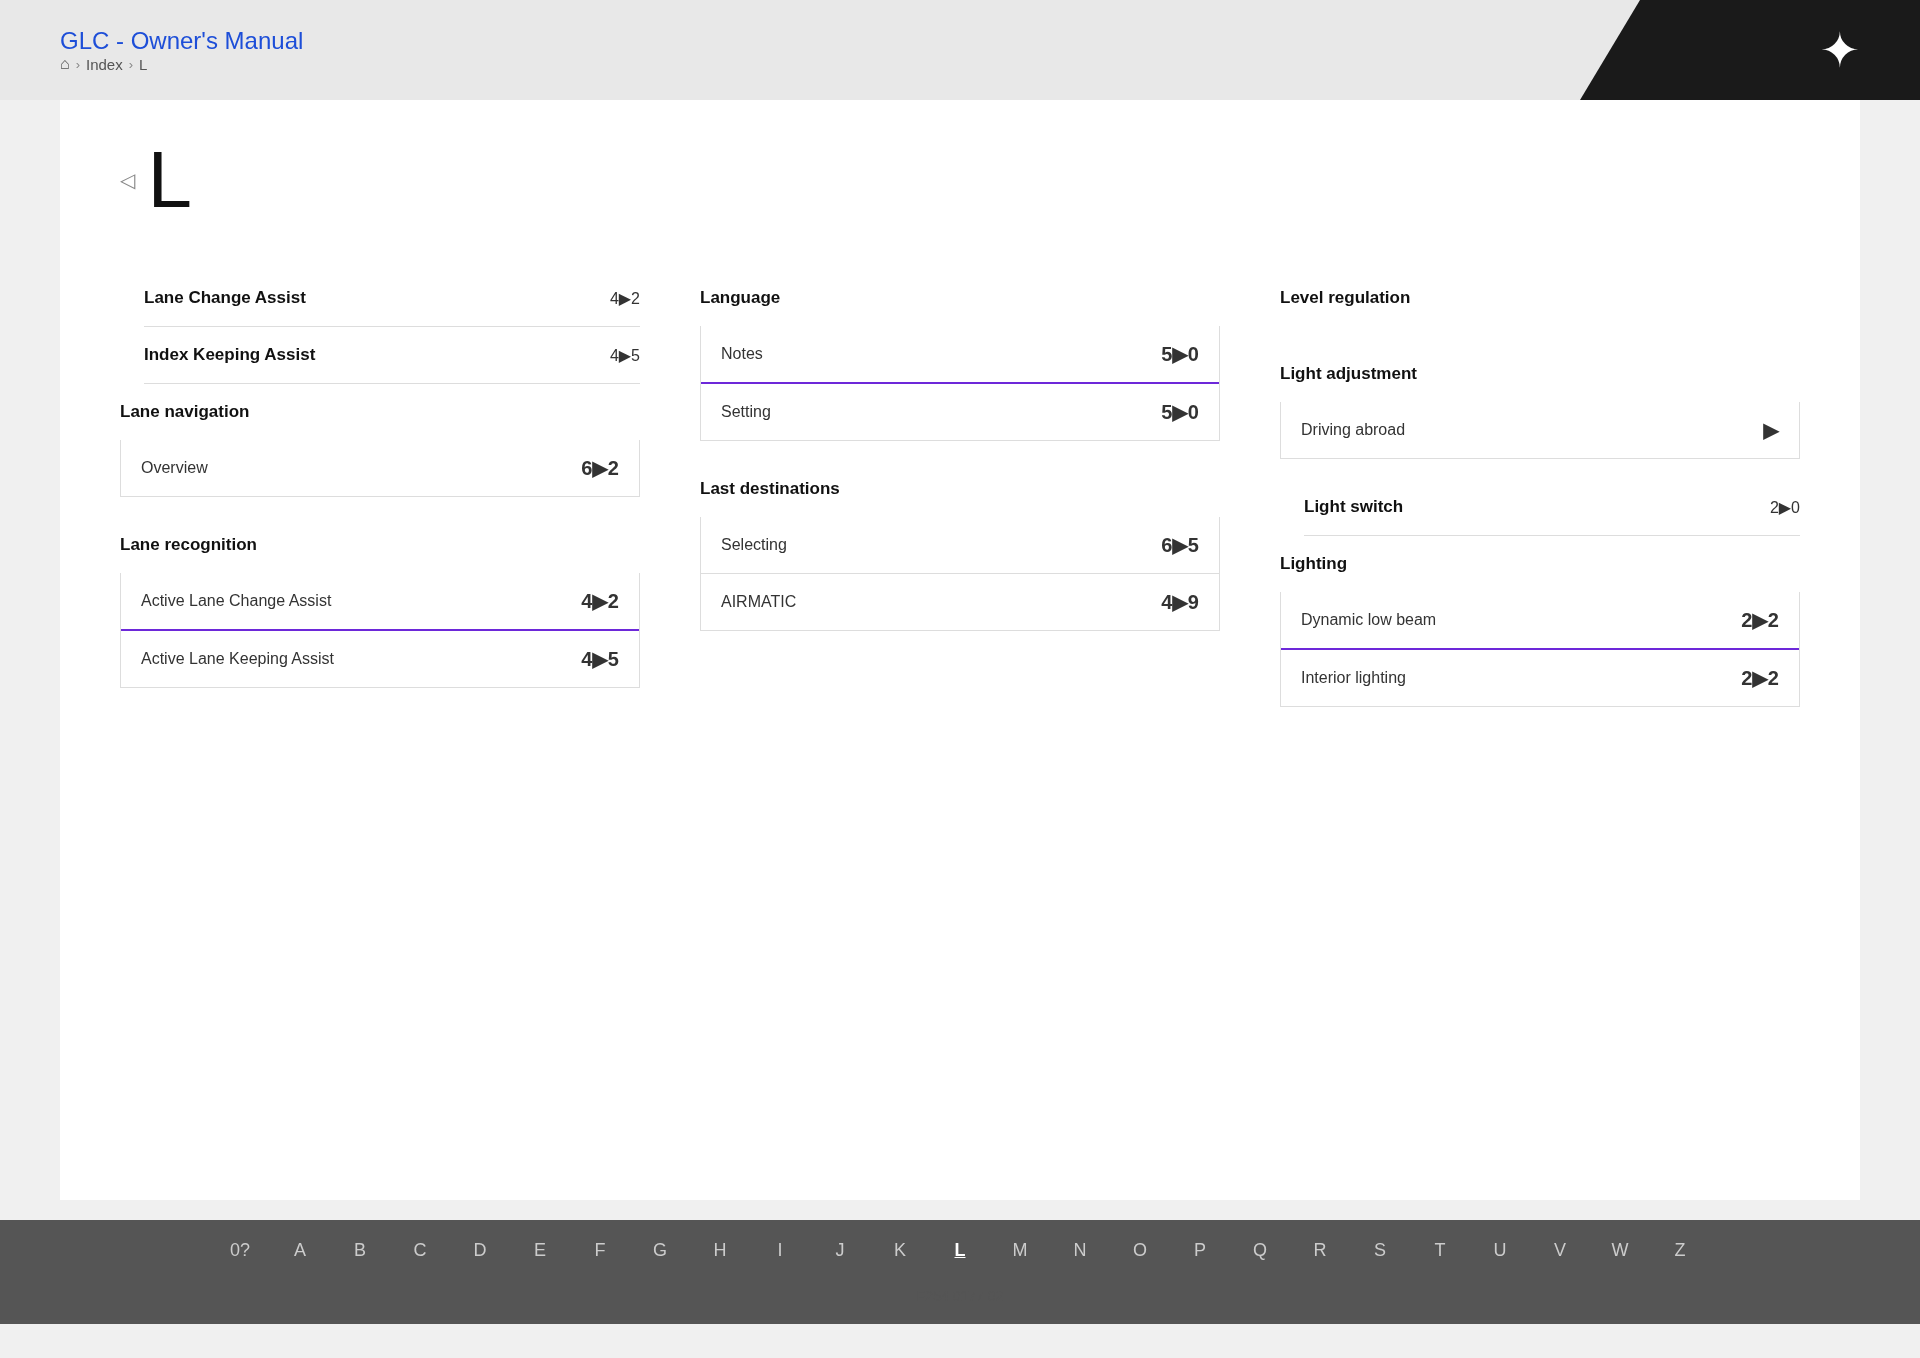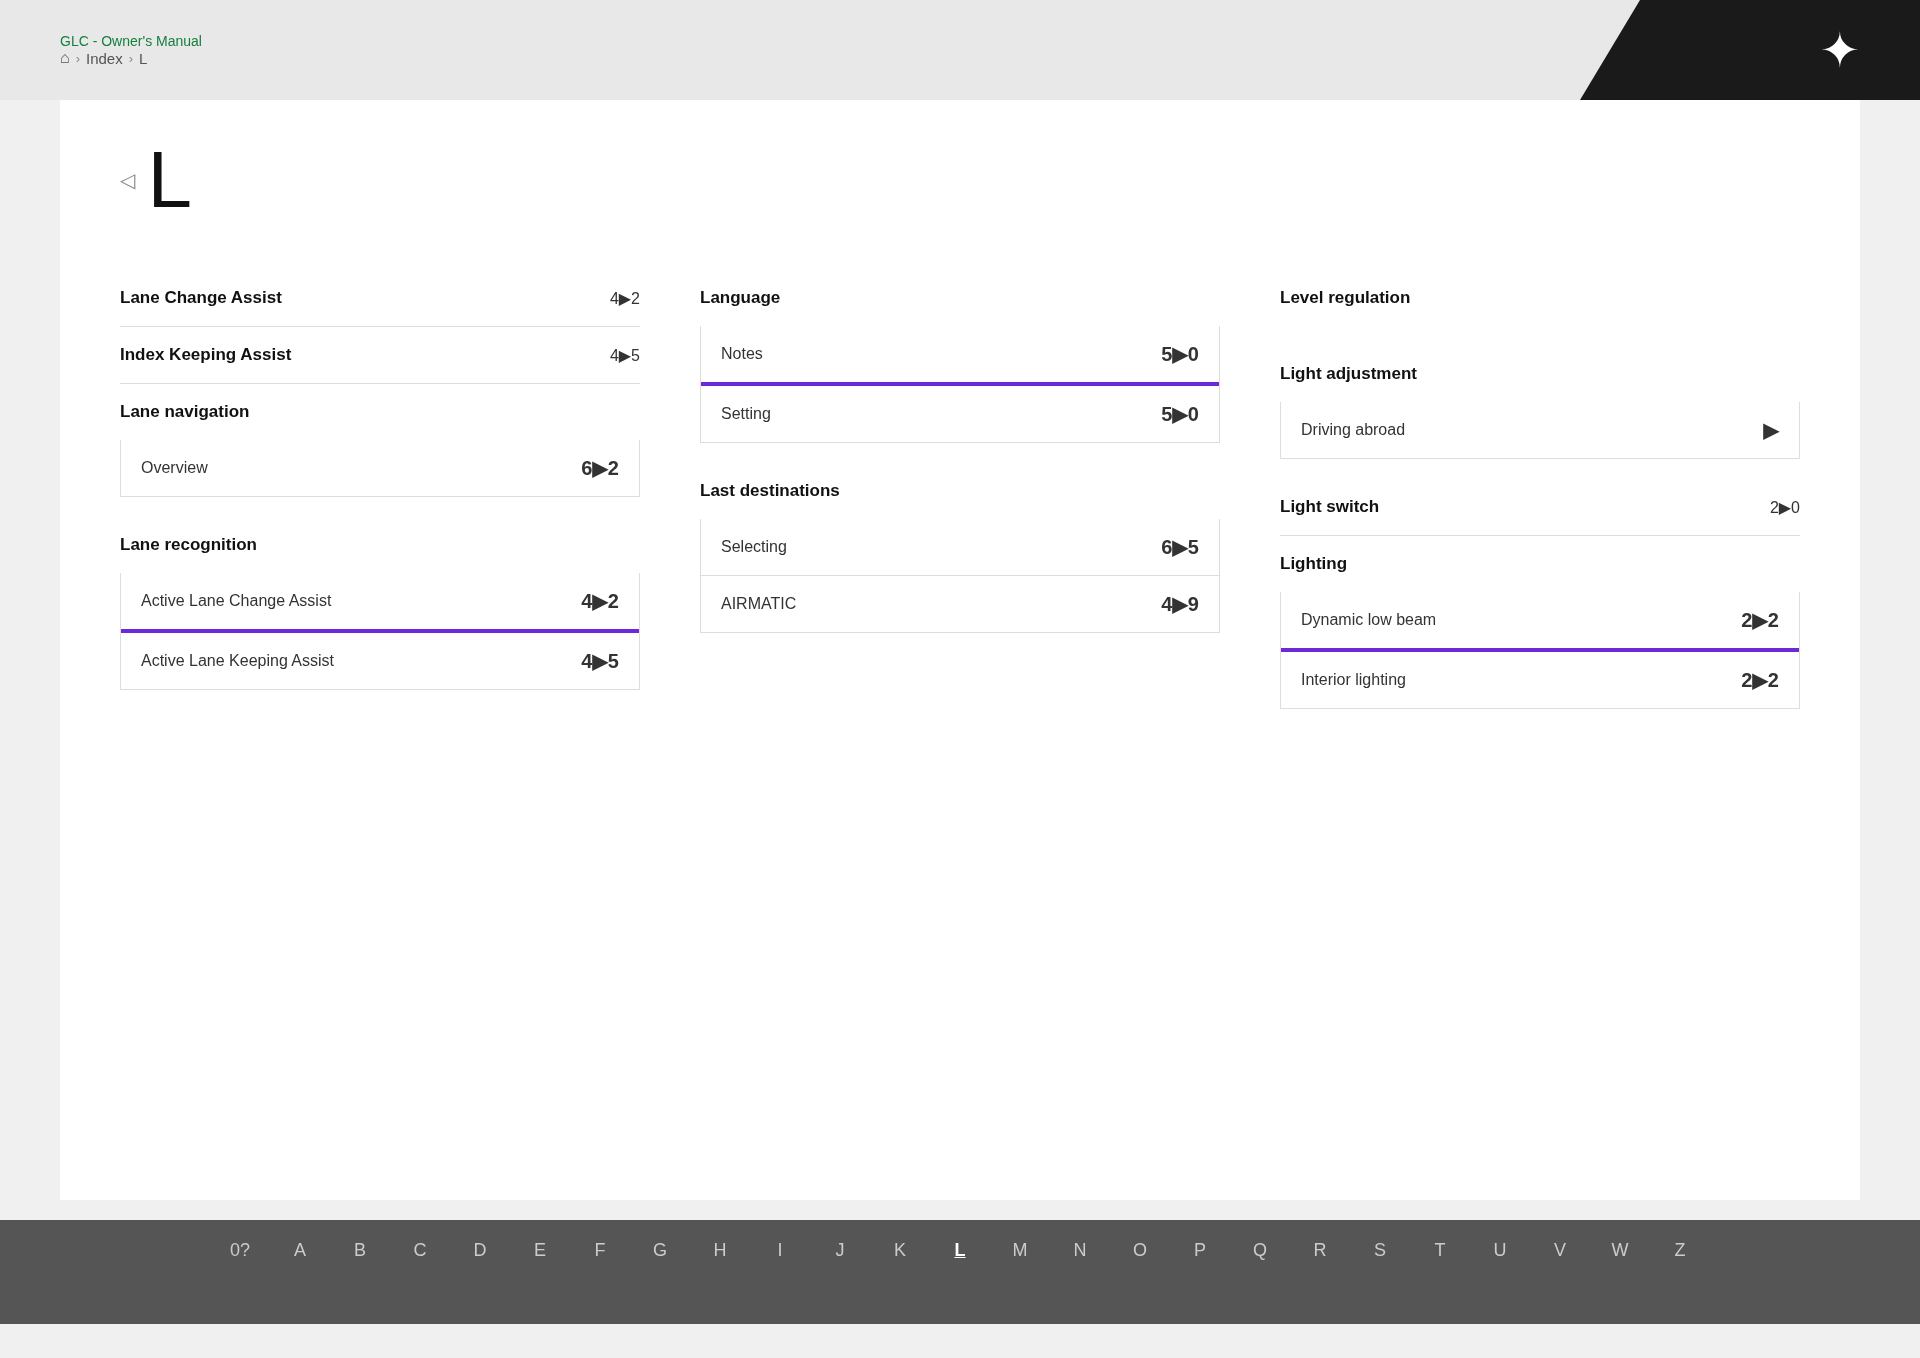--- a/index.html
+++ b/index.html
@@ -16,22 +16,22 @@
       background: #e8e8e8;
       height: 100px;
       display: flex;
       align-items: center;
       justify-content: space-between;
       padding: 0 60px 0 60px;
       position: relative;
     }
     .header-left {}
     .header-title {
-      font-size: 14px;
-      color: #15803d;
+      font-size: 24px;
+      color: #1d4ed8;
       font-weight: normal;
     }
     .breadcrumb {
       display: flex;
       align-items: center;
       gap: 6px;
       font-size: 15px;
       color: #555;
     }
     .breadcrumb-sep {
@@ -95,41 +95,42 @@
     }
 
     .index-column {}
 
     .index-entry {
       border-bottom: 1px solid #ddd;
       padding: 18px 0;
       display: flex;
       align-items: center;
       justify-content: space-between;
+      margin-left: 24px;
     }
     .index-entry-bold {
       font-weight: bold;
       font-size: 17px;
       color: #111;
     }
     .index-entry-page {
       font-size: 16px;
       color: #333;
       white-space: nowrap;
     }
 
     
     .sub-entries {
       border: 1px solid #ddd;
       border-top: none;
       margin-bottom: 0;
     }
     .sub-entry {
       padding: 16px 20px;
-      border-bottom: 4px solid #6d28d9;
+      border-bottom: 2px solid #6d28d9;
       display: flex;
       align-items: center;
       justify-content: space-between;
       background: #fff;
     }
     .sub-entry:last-child {
       border-bottom: none;
     }
     .sub-entry-text {
       font-size: 16px;

